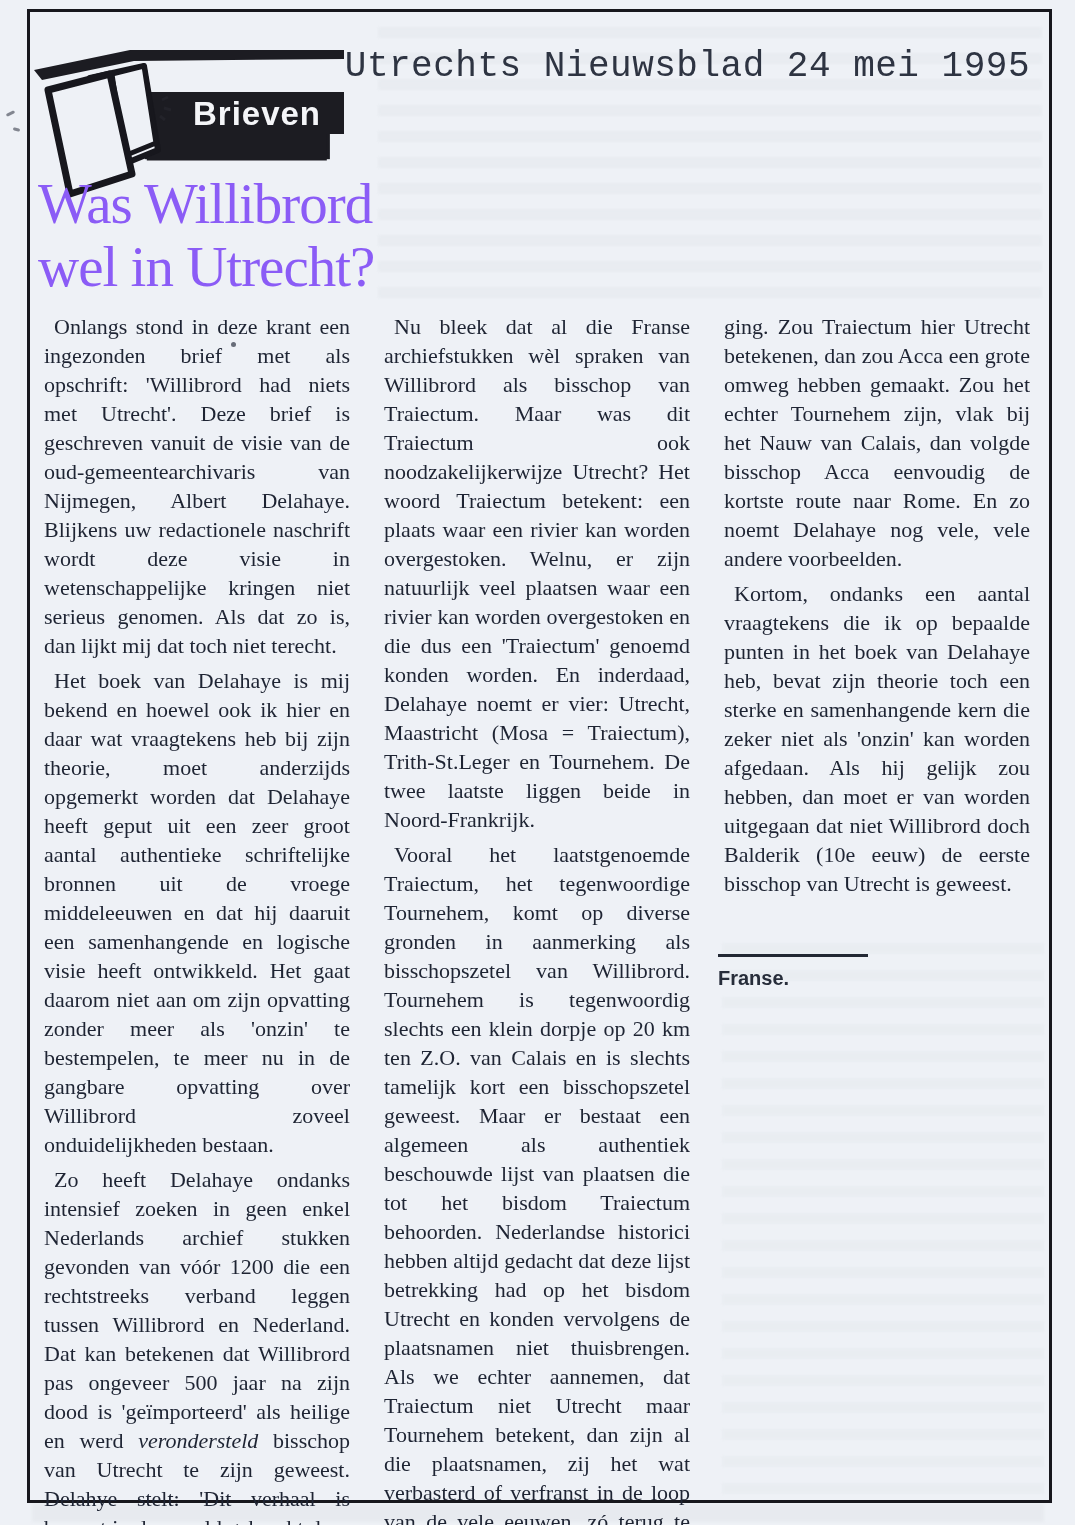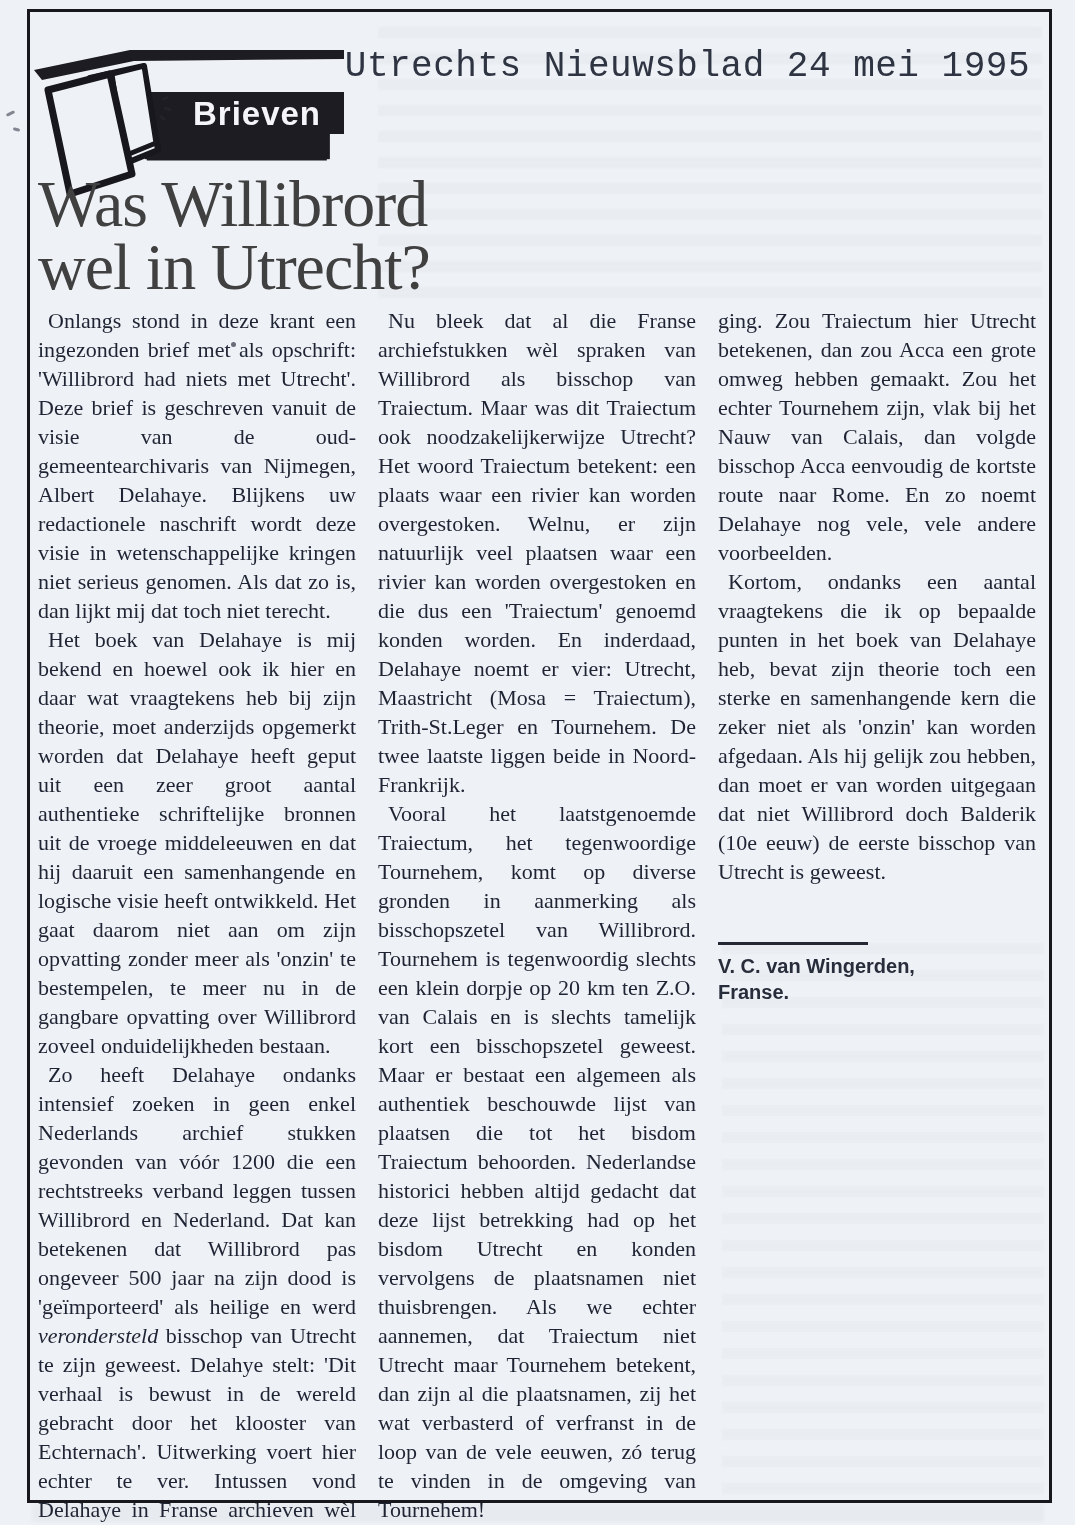--- a/index.html
+++ b/index.html
@@ -28,32 +28,32 @@
   
   .masthead {
     position:absolute; top:46px; right:45px;
     font-family:Liberation Mono, monospace;
     font-size:36px; color:#2e3442; letter-spacing:.5px;
     white-space:nowrap;
   }
   
   .headline {
     position:absolute; left:38px; top:172px; width:392px;
-    font-size:66px; line-height:63px; letter-spacing:-1px;
-    color:#404040; font-weight:400;
+    font-size:57px; line-height:63px; letter-spacing:-1px;
+    color:#8b5cf6; font-weight:400;
   }
   
   .body-cols {
     position:absolute; left:38px; top:306px;
     display:flex; gap:22px;
     color:#1e2433;
     font-size:22px; line-height:29px;
   }
   .col { width:318px; }
-  .col p { margin:0; text-align:justify; }
+  .col p { margin:6px; text-align:justify; }
   .col p.indent { text-indent:10px; }
   .col em { font-style:italic; }
   
   .signature { margin-top:56px; }
   .sig-rule { width:150px; border-top:3px solid #232834; margin:0 0 8px 0; }
   .sig-line {
     font-family:"Liberation Sans", sans-serif;
     font-weight:bold; font-size:20px; line-height:26px; color:#272d3a;
   }
   
@@ -118,19 +118,18 @@
         <p class="indent"><span>Vooral het laatstgenoemde Traiectum, het tegenwoordige Tournehem, komt op diverse gronden in aanmerking als bisschopszetel van Willibrord. Tournehem is tegenwoordig slechts een klein dorpje op 20 km ten Z.O. van Calais en is slechts tamelijk kort een bisschopszetel geweest. Maar er bestaat een algemeen als authentiek beschouwde lijst van plaatsen die tot het bisdom Traiectum behoorden. Nederlandse historici hebben altijd gedacht dat deze lijst betrekking had op het bisdom Utrecht en konden vervolgens de plaatsnamen niet thuisbrengen. Als we echter aannemen, dat Traiectum niet Utrecht maar Tournehem betekent, dan zijn al die plaatsnamen, zij het wat verbasterd of verfranst in de loop van de vele eeuwen, zó terug te vinden in de omgeving van Tournehem!</span></p>
         <p></p>
       </div>
     <div class="col">
       <div>
           <p><span>ging. Zou Traiectum hier Utrecht betekenen, dan zou Acca een grote omweg hebben gemaakt. Zou het echter Tournehem zijn, vlak bij het Nauw van Calais, dan volgde bisschop Acca eenvoudig de kortste route naar Rome. En zo noemt Delahaye nog vele, vele andere voorbeelden.</span></p>
           <p class="indent"><span>Kortom, ondanks een aantal vraagtekens die ik op bepaalde punten in het boek van Delahaye heb, bevat zijn theorie toch een sterke en samenhangende kern die zeker niet als 'onzin' kan worden afgedaan. Als hij gelijk zou hebben, dan moet er van worden uitgegaan dat niet Willibrord doch Balderik (10e eeuw) de eerste bisschop van Utrecht is geweest.</span></p>
         </div>
       <div class="signature">
         <div class="sig-rule"></div>
-        <div class="sig-line">V. C. van Wingerden,</div>
         <div class="sig-line">Franse.</div>
       </div>
     </div>
   </div>
 
 </div>
 
 </body></html>

